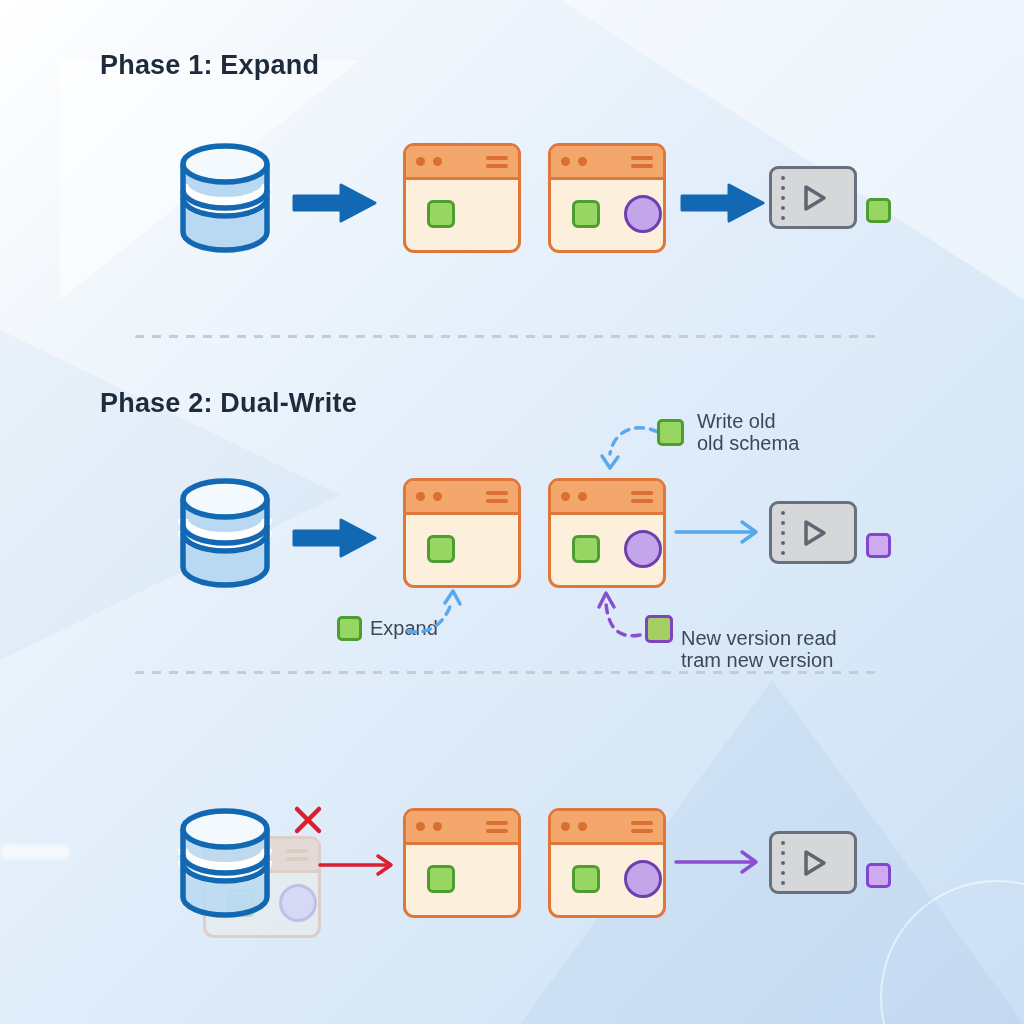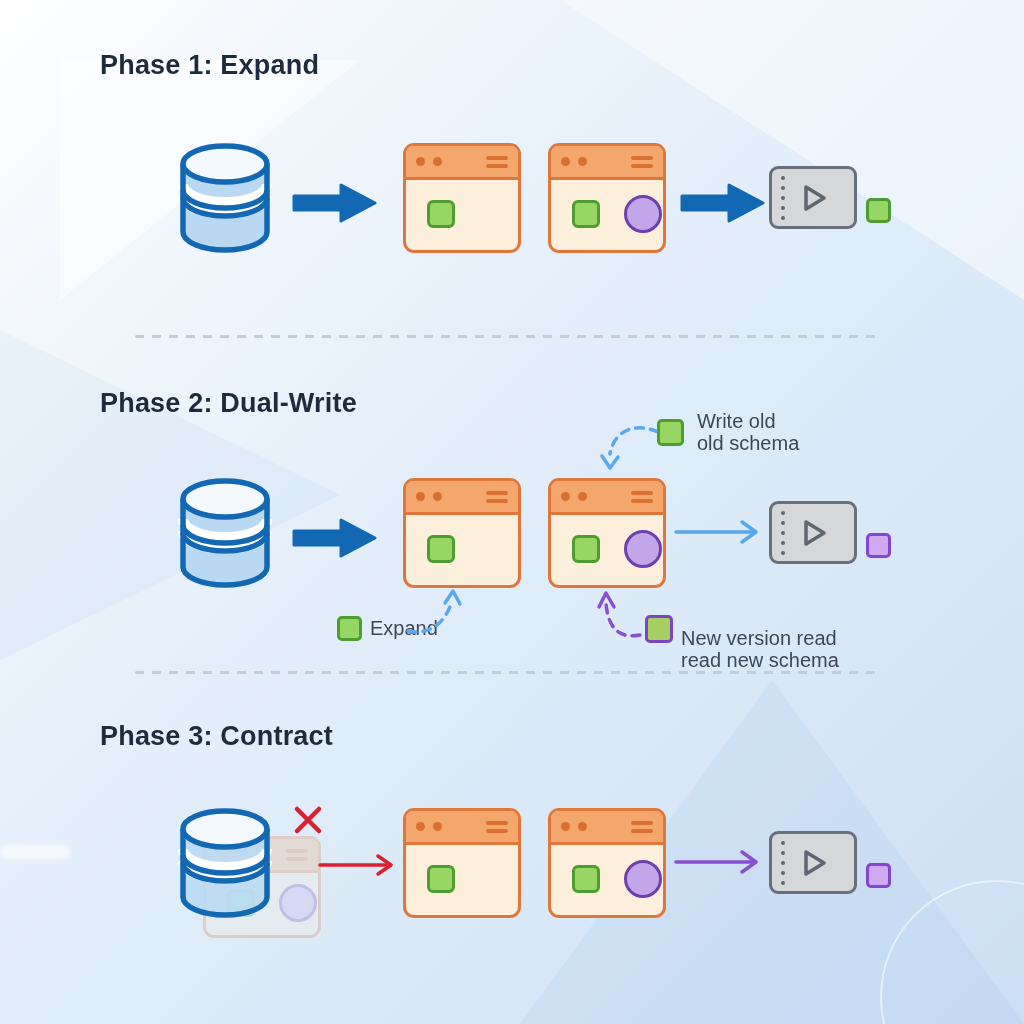--- a/index.html
+++ b/index.html
@@ -206,26 +206,25 @@
     <path d="M43 20 L51 8 L58 21" fill="none" stroke="#5aa9ef" stroke-width="3.5" stroke-linecap="round" stroke-linejoin="round"></path>
   </svg>
 
   <svg class="abs" style="left:592px;top:583px;" width="62" height="62" viewBox="0 0 62 62">
     <path d="M48 52 C28 56 16 46 14 20" fill="none" stroke="#8a4fd0" stroke-width="3.5" stroke-dasharray="8 7" stroke-linecap="round"></path>
     <path d="M7 24 L14 10 L22 24" fill="none" stroke="#8a4fd0" stroke-width="3.5" stroke-linecap="round" stroke-linejoin="round"></path>
   </svg>
   <i class="mini-sq mini-mixed" style="left:645px;top:615px;width:28px;height:28px;"></i>
   <div class="ann-text" style="left:681px;top:611px;margin-top:16px;">
     <div>New version read</div>
-    <div>read new schema</div>
+    <div>tram new version</div>
   </div>
 
   <div class="divider" style="top:671px;"></div>
 
-  <div class="phase-title" style="left:100px;top:721px;">Phase 3: Contract</div>
 
   <div class="winbox ghost" style="left:203px;top:836px;height:102px;">
     <div class="winhead">
       <div class="hamburger">
           <span></span>
           <span></span>
         </div>
     </div>
     <div class="winbody" style="height:59px;">
       <i class="sq-green"></i>

